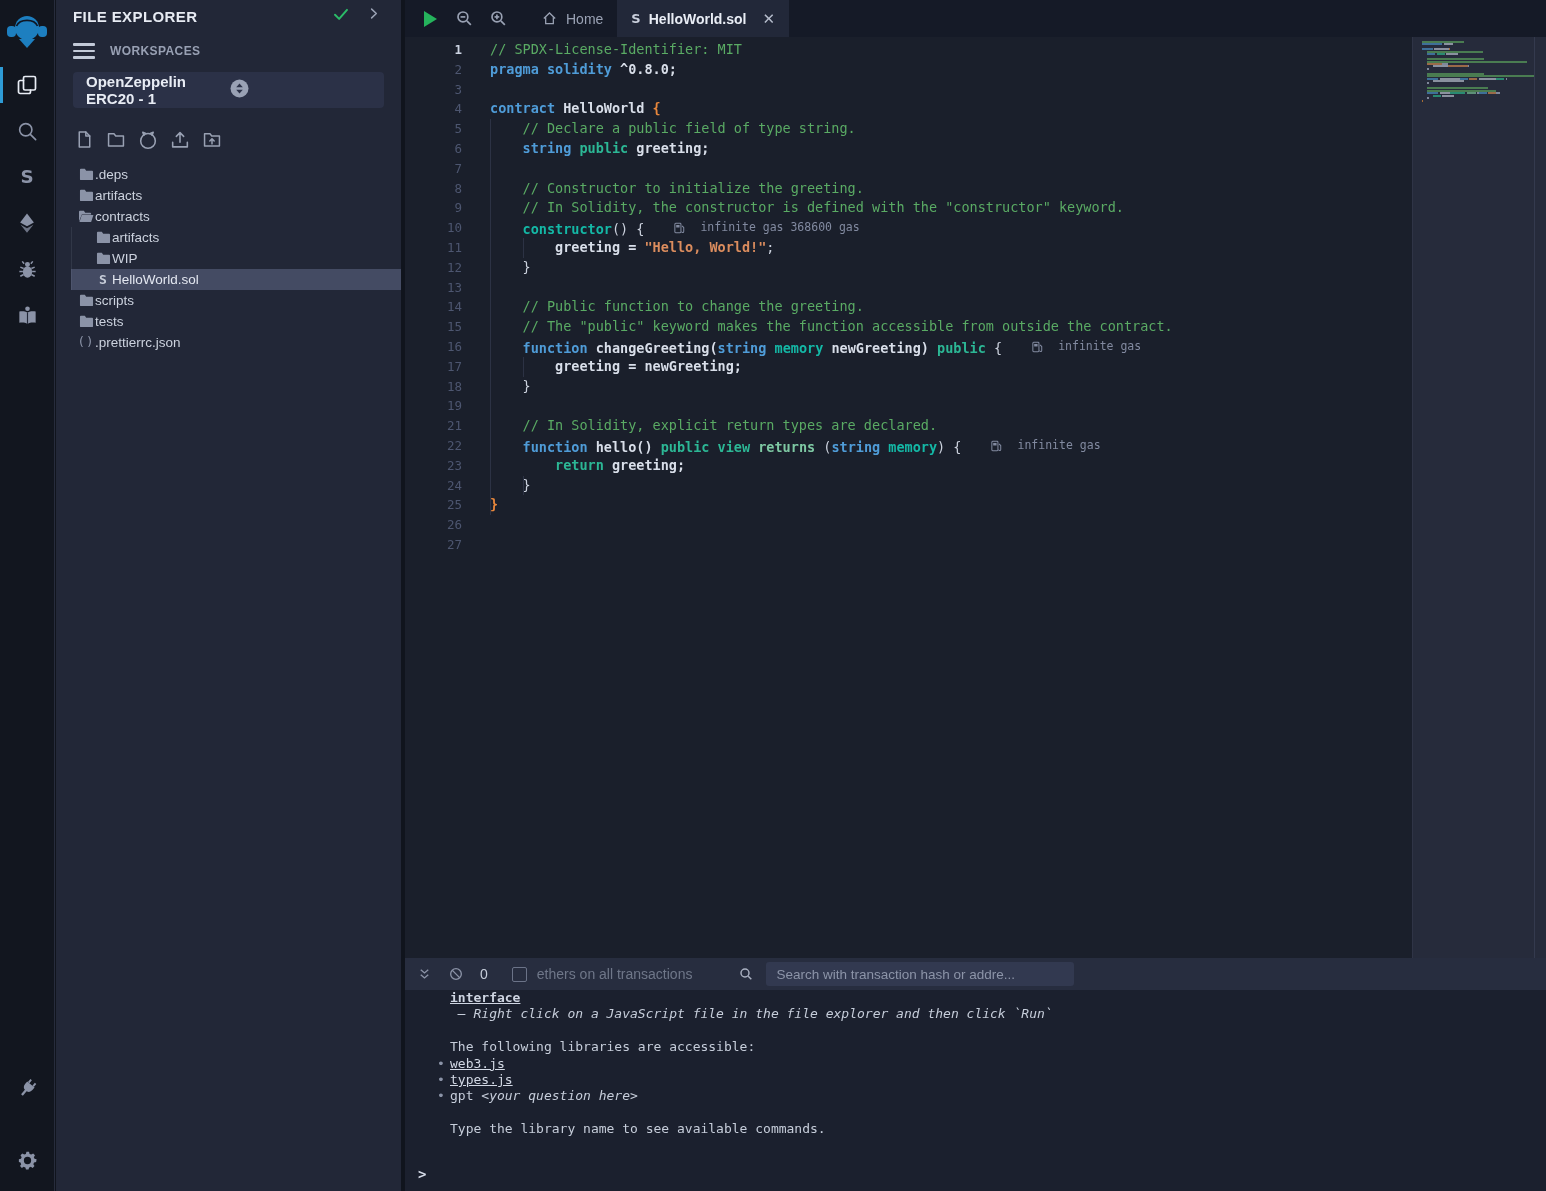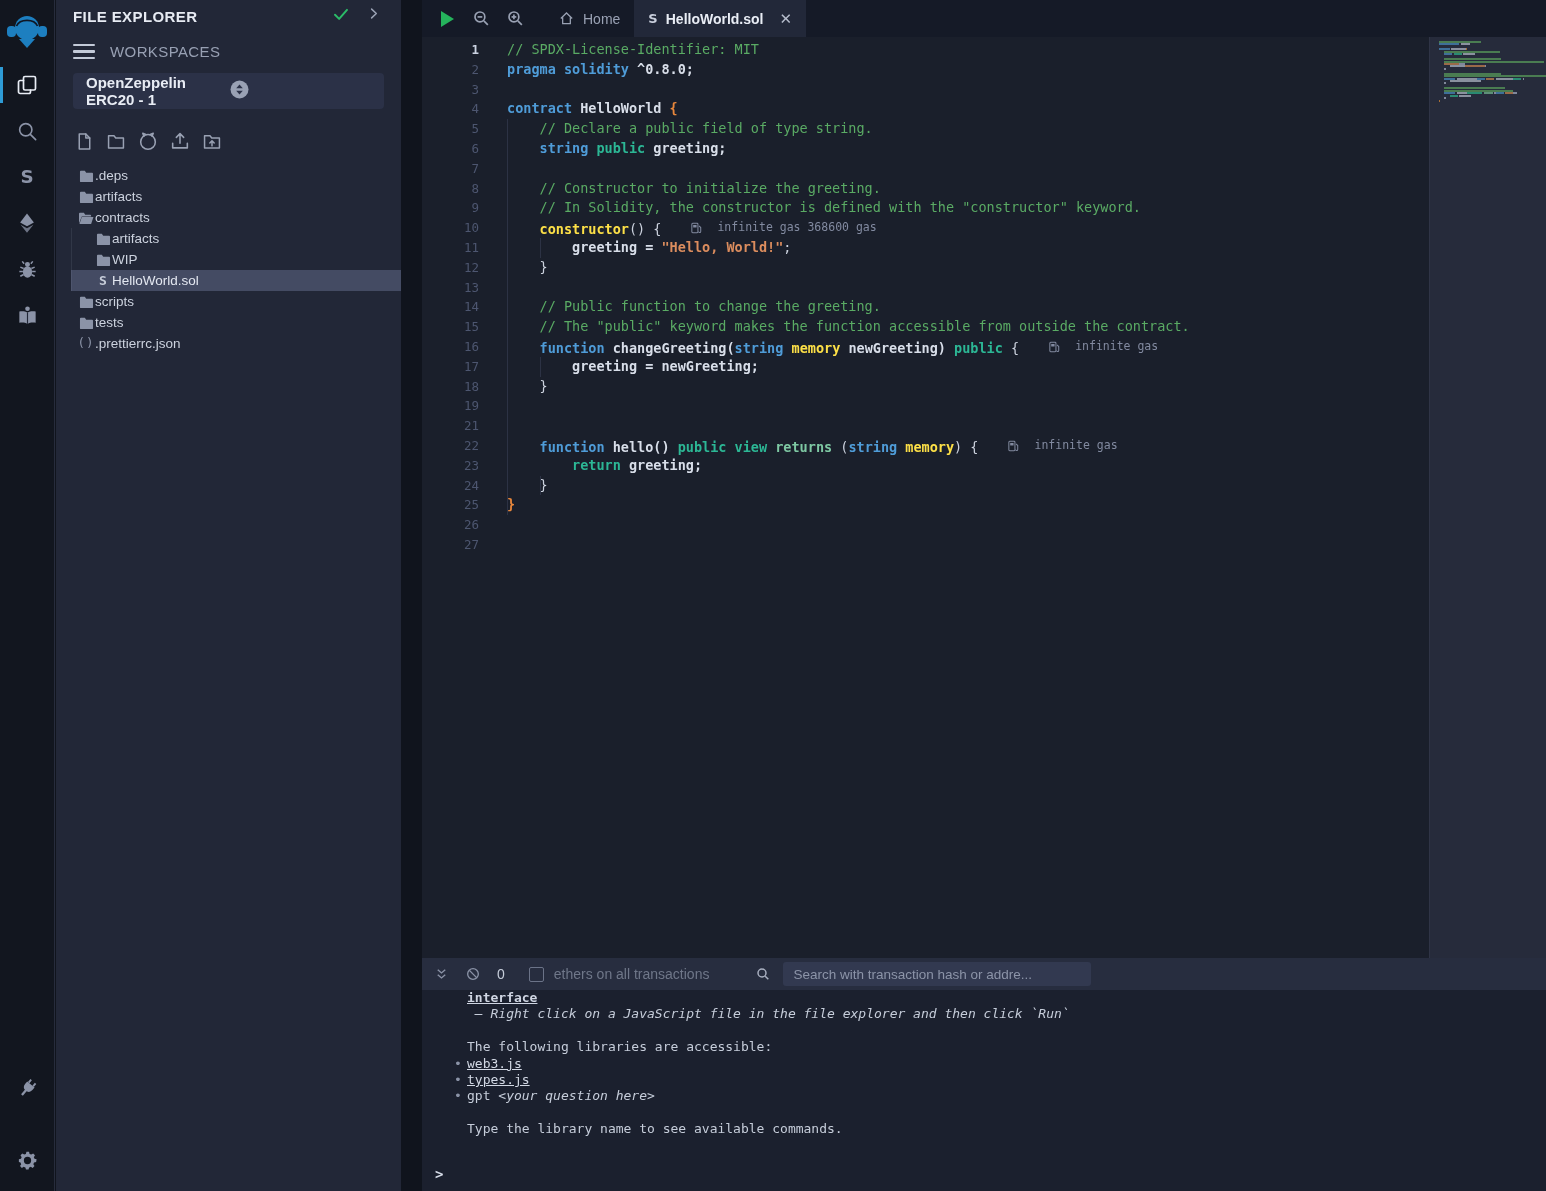--- a/index.html
+++ b/index.html
@@ -20,37 +20,37 @@
 
   
   .explorer { position:absolute; left:56px; top:0; width:345px; height:100%; background:#222737; }
   .exp-header { display:flex; align-items:center; padding:5px 20px 8px 17px; }
   .exp-title { flex:1; color:#e7ebf3; font-size:15px; font-weight:700; letter-spacing:.4px; }
   .exp-check { color:#2bbc68; margin-right:16px; }
   .exp-chev  { color:#9aa2b4; font-size:17px; font-weight:700; }
   .ws-row { display:flex; align-items:center; gap:15px; padding:8px 17px 0; }
   .hamburger { width:22px; display:flex; flex-direction:column; gap:4px; cursor:pointer; }
   .hamburger i { display:block; height:2.5px; background:#c3cad8; border-radius:1px; }
-  .ws-label { color:#98a0b3; font-size:15px; letter-spacing:.4px; font-weight:400; }
+  .ws-label { color:#98a0b3; font-size:12px; letter-spacing:.4px; font-weight:700; }
   .ws-select { margin:13px 17px 0; height:36px; background:#2b3147; border-radius:4px;
                display:flex; align-items:center; padding:0 10px 0 13px; cursor:pointer; }
   .ws-select span { color:#e8ecf4; font-size:15px; font-weight:700; flex:1; }
   .actions { display:flex; gap:10px; margin:21px 17px 0; color:#99a1b3; }
   .actions .ab { width:22px; height:22px; display:flex; align-items:center; justify-content:center; cursor:pointer; }
   .tree { margin-top:13px; font-size:13.5px; }
   .tree-row { height:21px; display:flex; align-items:center; gap:1px; margin-left:8px; padding-left:14px;
               color:#ccd2de; cursor:pointer; }
   .tree-row.d1 { padding-left:23px; border-left:1px solid rgba(140,148,168,.15); margin-left:15px; }
   .tree-row.sel { background:#444b63; color:#e3e7f0; }
   .tree-ic { width:16px; display:flex; justify-content:center; color:#8b93a7; flex:0 0 16px;
              font-family:"DejaVu Sans Mono", monospace; }
   .tree-row.sel .tree-ic { color:#c7cdd9; }
 
   
-  .main { position:absolute; left:422px; top:0; right:0; height:100%; background:#1a1f2b; }
+  .main { position:absolute; left:405px; top:0; right:0; height:100%; background:#1a1f2b; }
   .tabbar { position:absolute; left:0; top:0; right:0; height:37px; background:#151a27;
             display:flex; align-items:stretch; z-index:3; }
   .tb-btn { display:flex; align-items:center; justify-content:center; width:34px; color:#9aa2b4; cursor:pointer; }
   .tb-btn.first { margin-left:8px; }
   .play { width:0; height:0; border-left:13px solid #25b35c; border-top:8px solid transparent; border-bottom:8px solid transparent; }
   .tab { display:flex; align-items:center; gap:8px; padding:0 14px; color:#9aa2b4; font-size:14px; cursor:pointer; }
   .tab.home { margin-left:12px; }
   .tab.active { background:#222839; color:#e9edf5; font-weight:600; }
   .tab .close { color:#b6bdcc; font-size:15px; margin-left:8px; font-weight:400; }
   .sol-glyph { font-family:"DejaVu Sans", sans-serif; font-weight:700; color:#9aa2b4; font-size:13px; }
@@ -59,21 +59,21 @@
   .editor { position:absolute; left:0; top:37px; width:1007px; bottom:233px; background:#1a1f2b; overflow:hidden; }
   .code { position:relative; padding-top:3px; font-family:"DejaVu Sans Mono", monospace; }
   .codeline { display:flex; height:19.8px; line-height:19.8px; font-size:13.5px; white-space:pre; }
   .ln { flex:0 0 57px; text-align:right; color:#4d5670; font-size:12.5px; }
   .ln.on { color:#ccd3e2; font-weight:700; }
   .lt { margin-left:28px; }
   .cm { color:#5aab64; }
   .kb { color:#4f9cd8; font-weight:700; }
   .kt { color:#2cb795; font-weight:700; }
   .kg { color:#7ec8a3; font-weight:700; }
-  .ko { color:#fde047; font-weight:700; }
+  .ko { color:#14b8a6; font-weight:700; }
   .st { color:#dc8d5e; font-weight:700; }
   .br { color:#e8873c; font-weight:700; }
   .id { color:#d8dee9; font-weight:700; }
   .tx { color:#ccd2de; }
   .gas { display:inline-flex; align-items:center; gap:15px; margin-left:30px; color:#828aa0;
          font-size:11.5px; font-weight:400; }
   .guide { position:absolute; width:1px; background:#2c3244; }
 
   .rightstrip { position:absolute; left:1007px; right:0; top:37px; bottom:233px; background:#262b3b;
                 border-left:1px solid #2f3446; }
@@ -365,21 +365,21 @@
           <div class="codeline"><span class="ln">14</span><span class="lt"><span class="cm">    // Public function to change the greeting.</span></span></div>
           <div class="codeline"><span class="ln">15</span><span class="lt"><span class="cm">    // The "public" keyword makes the function accessible from outside the contract.</span></span></div>
           <div class="codeline"><span class="ln">16</span><span class="lt"><span class="kb">    function</span><span class="id"> changeGreeting(</span><span class="kb">string</span><span class="ko"> memory</span><span class="id"> newGreeting) </span><span class="kt">public</span><span class="tx"> {</span><span class="gas"><svg width="11" height="12" viewBox="0 0 13 14" fill="none" stroke="currentColor" stroke-width="1.2">
                   <rect x="1" y="1.5" width="7.2" height="11" rx="1"></rect>
                   <rect x="2.6" y="3.4" width="4" height="3" fill="currentColor" stroke="none"></rect>
                   <path d="M9.5 4.5 l2 2 v4.5 a1.2 1.2 0 0 1 -2.4 0"></path>
                 </svg><span>infinite gas</span></span></span></div>
           <div class="codeline"><span class="ln">17</span><span class="lt"><span class="id">        greeting = newGreeting;</span></span></div>
           <div class="codeline"><span class="ln">18</span><span class="lt"><span class="tx">    }</span></span></div>
           <div class="codeline"><span class="ln">19</span><span class="lt"></span></div>
-          <div class="codeline"><span class="ln">21</span></div>
+          <div class="codeline"><span class="ln">21</span><span class="lt"><span class="cm">    // In Solidity, explicit return types are declared.</span></span></div>
           <div class="codeline"><span class="ln">22</span><span class="lt"><span class="kb">    function</span><span class="id"> hello() </span><span class="kt">public view</span><span class="kg"> returns</span><span class="tx"> (</span><span class="kb">string</span><span class="ko"> memory</span><span class="tx">) {</span><span class="gas"><svg width="11" height="12" viewBox="0 0 13 14" fill="none" stroke="currentColor" stroke-width="1.2">
                   <rect x="1" y="1.5" width="7.2" height="11" rx="1"></rect>
                   <rect x="2.6" y="3.4" width="4" height="3" fill="currentColor" stroke="none"></rect>
                   <path d="M9.5 4.5 l2 2 v4.5 a1.2 1.2 0 0 1 -2.4 0"></path>
                 </svg><span>infinite gas</span></span></span></div>
           <div class="codeline"><span class="ln">23</span><span class="lt"><span class="kt">        return</span><span class="id"> greeting;</span></span></div>
           <div class="codeline"><span class="ln">24</span><span class="lt"><span class="tx">    }</span></span></div>
           <div class="codeline"><span class="ln">25</span><span class="lt"><span class="br">}</span></span></div>
           <div class="codeline"><span class="ln">26</span><span class="lt"></span></div>
           <div class="codeline"><span class="ln">27</span><span class="lt"></span></div>

